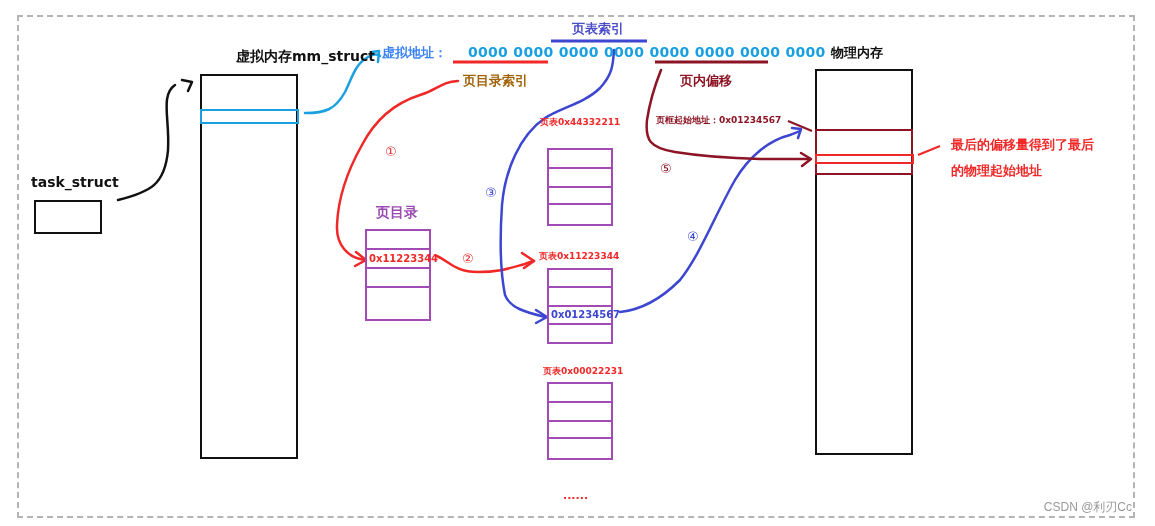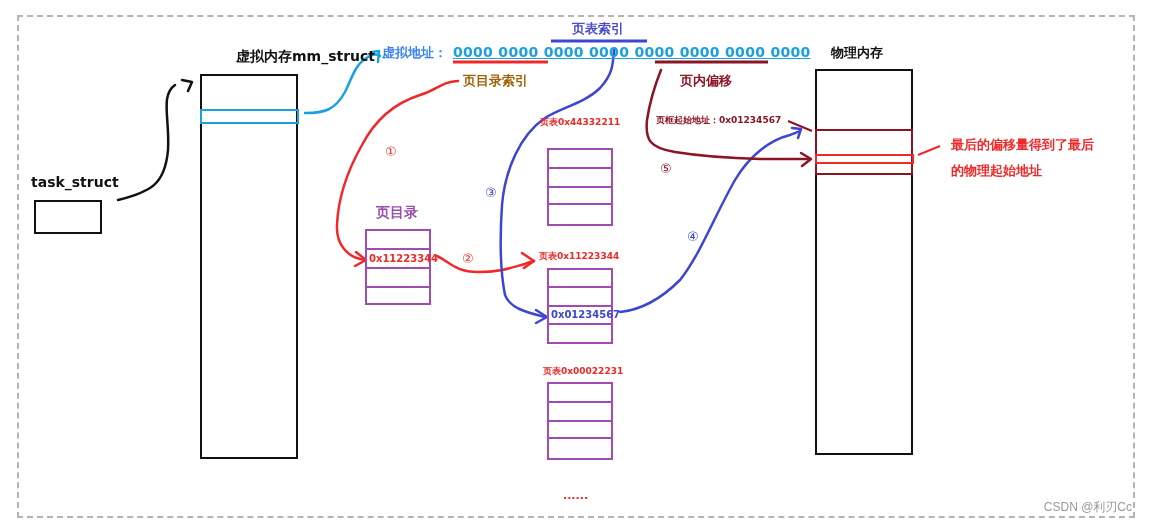--- a/index.html
+++ b/index.html
@@ -52,28 +52,28 @@
 </svg>
 
 <div class="lbl" style="left:31px; top:175px; font-size:14px; color:#111;">task_struct</div>
 <div class="box" style="left:34px; top:200px; width:68px; height:34px; border:2px solid #111;"></div>
 
 <div class="lbl" style="left:188px; top:49px; font-size:14px; color:#111;margin-left:48px;">虚拟内存mm_struct</div>
 <div class="box" style="left:200px; top:74px; width:98px; height:385px; border:2px solid #111;"></div>
 <div class="box" style="left:200px; top:109px; width:99px; height:15px; border:2px solid #1aa0e0;"></div>
 
 <div class="lbl" style="left:382px; top:46px; font-size:13px; color:#3b82f6;">虚拟地址：</div>
-<div class="lbl" id="va-groups" style="left:453px; top:45px; font-size:14px; color:#1aa0e0; font-family:'DejaVu Sans', sans-serif; letter-spacing:0.3px;text-decoration:underline;"><span>0000 </span><span>0000 </span><span>0000 </span><span>0000 </span><span>0000 </span><span>0000 </span><span>0000 </span><span>0000</span></div>
+<div class="lbl" id="va-groups" style="left:468px; top:45px; font-size:14px; color:#1aa0e0; font-family:'DejaVu Sans', sans-serif; letter-spacing:0.3px;"><span>0000 </span><span>0000 </span><span>0000 </span><span>0000 </span><span>0000 </span><span>0000 </span><span>0000 </span><span>0000</span></div>
 
 <div class="lbl" style="left:572px; top:22px; font-size:13px; color:#4a4cc8;">页表索引</div>
 <div class="lbl" style="left:463px; top:74px; font-size:13px; color:#a16207;">页目录索引</div>
 <div class="lbl" style="left:680px; top:74px; font-size:13px; color:#8c1424;">页内偏移</div>
 
 <div class="lbl" style="left:376px; top:205px; font-size:14px; color:#9a4cb0;">页目录</div>
-<div class="box" style="left:365px; top:229px; width:66px; height:76px; border:2px solid #a04cb4;">
+<div class="box" style="left:365px; top:229px; width:66px; height:92px; border:2px solid #a04cb4;">
   <div style="height:17px; border-bottom:2px solid #a04cb4;"></div>
   <div style="height:17px; border-bottom:2px solid #a04cb4; font-size:10px; font-weight:bold; color:#f02828; line-height:17px; padding-left:2px;">0x11223344</div>
   <div style="height:17px; border-bottom:2px solid #a04cb4;"></div>
   <div style="height:15px;"></div>
 </div>
 
 <div class="lbl" style="left:540px; top:118px; font-size:9px; color:#f02828;">页表0x44332211</div>
 <div class="box" style="left:547px; top:148px; width:66px; height:78px; border:2px solid #a04cb4;">
   <div style="height:17px; border-bottom:2px solid #a04cb4;"></div>
   <div style="height:17px; border-bottom:2px solid #a04cb4;"></div>

